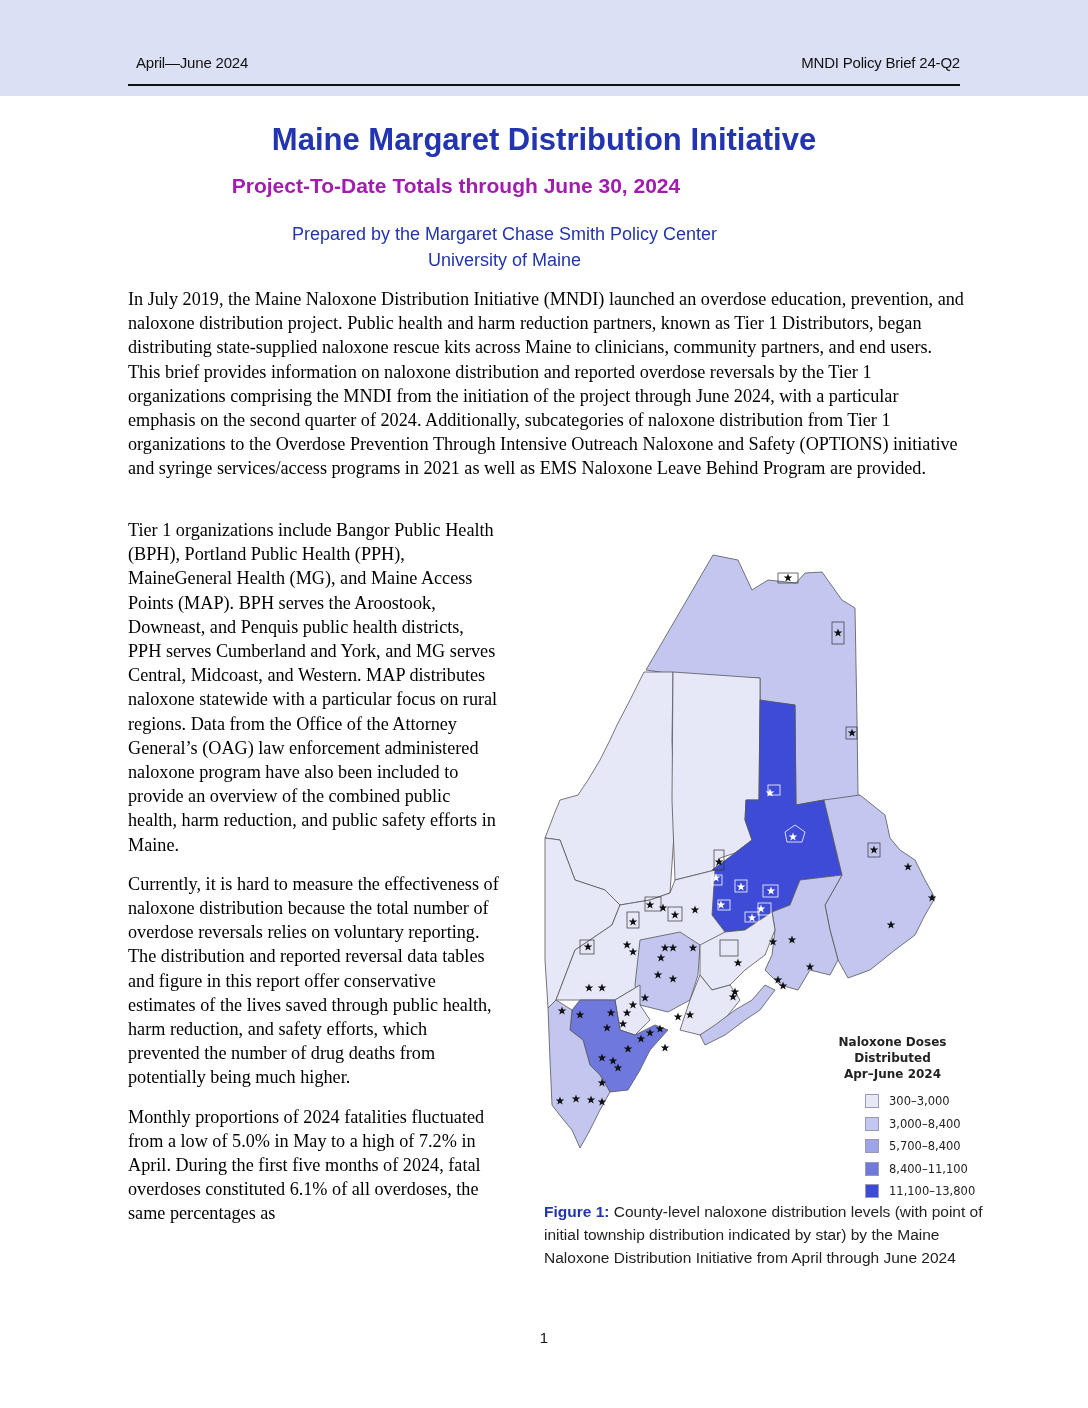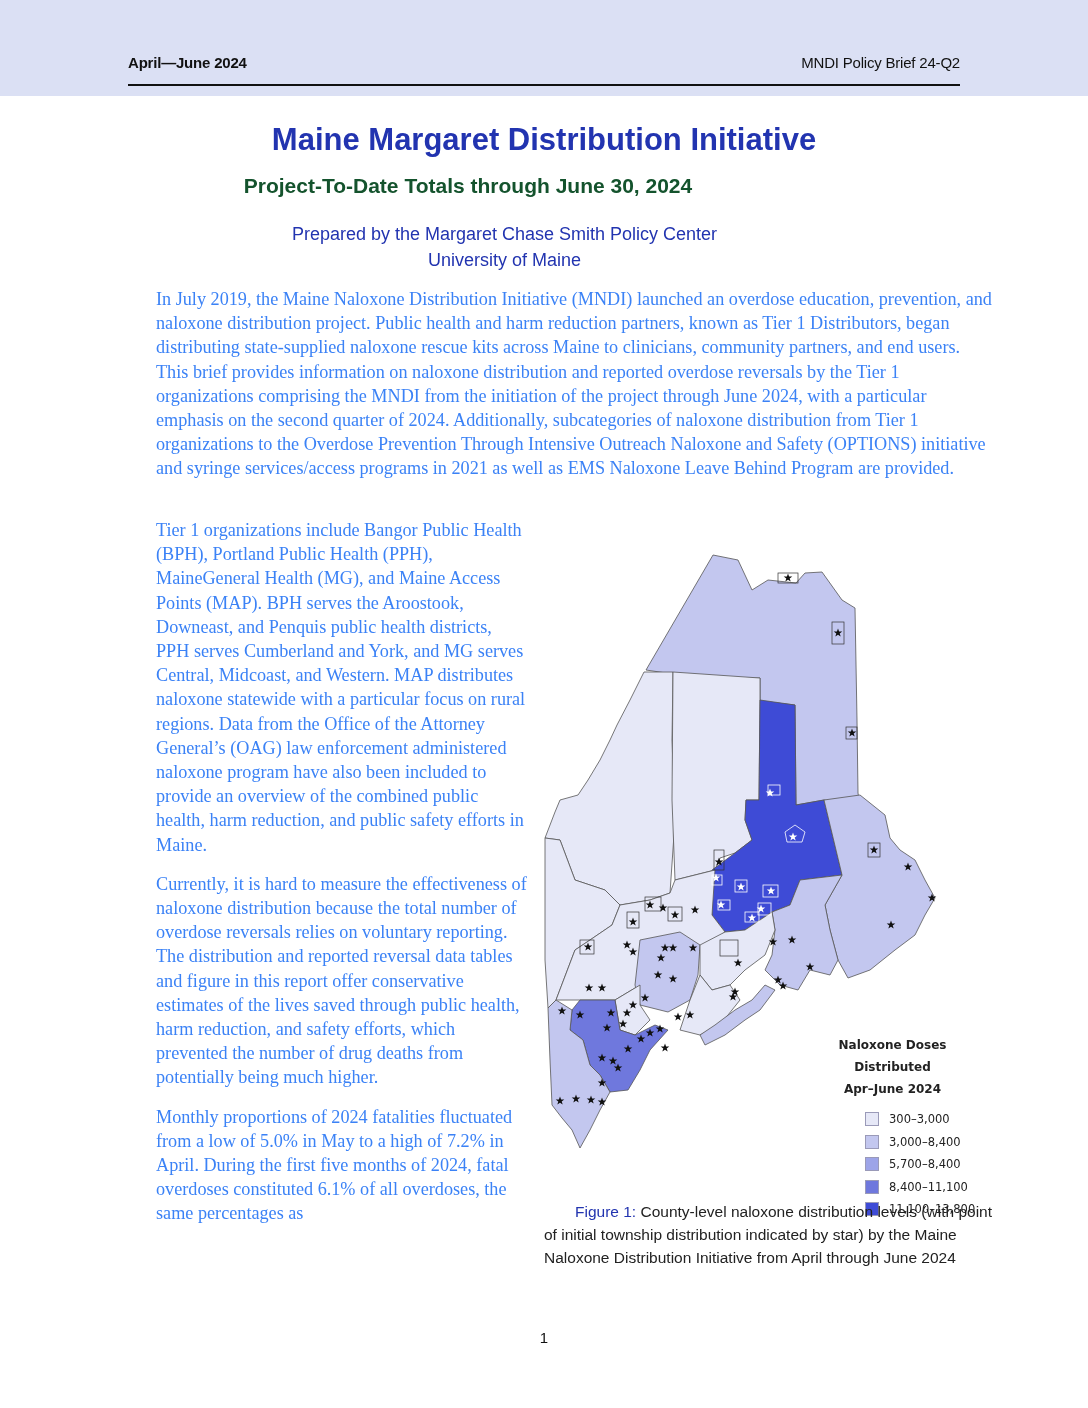--- a/index.html
+++ b/index.html
@@ -8,70 +8,70 @@
     overflow: hidden; color: #1a1a1a;
   }
   .header-band {
     position: absolute; left: 0; top: 0; width: 1088px; height: 96px;
     background: #dbe0f4;
   }
   .header-left, .header-right {
     position: absolute; top: 54px; font-family: "Liberation Sans", sans-serif;
     font-size: 15px; color: #111; letter-spacing: -0.2px;
   }
-  .header-left { left: 128px; font-weight: bold; }
+  .header-left { left: 136px; }
   .header-right { right: 128px; text-align: right; }
   .header-rule {
     position: absolute; left: 128px; top: 84px; width: 832px; height: 2px; background: #111;
   }
   .title {
     position: absolute; top: 122px; left: 0; width: 1088px; text-align: center;
     font-family: "Liberation Sans", sans-serif; font-weight: bold; font-size: 31px;
     color: #2234b0;
   }
   .subtitle {
-    position: absolute; top: 174px; left: 12px; width: 912px; text-align: center;
+    position: absolute; top: 174px; left: 0; width: 912px; text-align: center;
     font-family: "Liberation Sans", sans-serif; font-weight: bold; font-size: 21px;
-    color: #14532d;
+    color: #a21caf;
   }
   .prepared {
     position: absolute; top: 221px; left: 0; width: 1009px; text-align: center;
     font-family: "Liberation Sans", sans-serif; font-size: 18px; line-height: 26px;
     color: #2234b0;
   }
   .body-text {
-    font-family: "Liberation Serif", serif; font-size: 18.2px; line-height: 24.2px; color: #3b82f6; margin-left: 28px;
+    font-family: "Liberation Serif", serif; font-size: 18.2px; line-height: 24.2px; color: #000000;
   }
   .intro {
     position: absolute; left: 128px; top: 287px; width: 840px;
   }
   .col-left {
     position: absolute; left: 128px; top: 518px; width: 372px;
   }
   .col-left p { margin: 0 0 15px 0; }
   .map-wrap {
     position: absolute; left: 530px; top: 545px; width: 460px; height: 620px;
   }
   .legend {
     position: absolute; left: 800px; top: 1034px; width: 185px;
     font-family: "DejaVu Sans", sans-serif; color: #222;
   }
   .legend-title {
-    text-align: center; font-size: 12px; font-weight: bold; line-height: 22px;
+    text-align: center; font-size: 12px; font-weight: bold; line-height: 16px;
   }
   .legend-items { margin-left: 52px; margin-top: 8px; }
   .legend-item { display: flex; align-items: center; height: 22.5px; font-size: 11.5px; padding-left: 13px; }
   .swatch {
     width: 14px; height: 14px; border: 1px solid #9a9ab8; margin-right: 10px; box-sizing: border-box;
   }
   .caption {
     position: absolute; left: 544px; top: 1200px; width: 450px;
     font-family: "Liberation Sans", sans-serif; font-size: 15.5px; line-height: 23px; color: #222;
   }
-  .caption .fig-label { color: #2234b0; font-weight: normal; margin-left: 31px; }
+  .caption .fig-label { color: #2234b0; font-weight: bold; }
   .page-num {
     position: absolute; left: 0; width: 1088px; top: 1329px; text-align: center;
     font-family: "Liberation Sans", sans-serif; font-size: 15px; color: #111;
   }
 </style>
 </head>
 <body>
 
 <div class="header-band"></div>
 <div class="header-left">April—June 2024</div>

